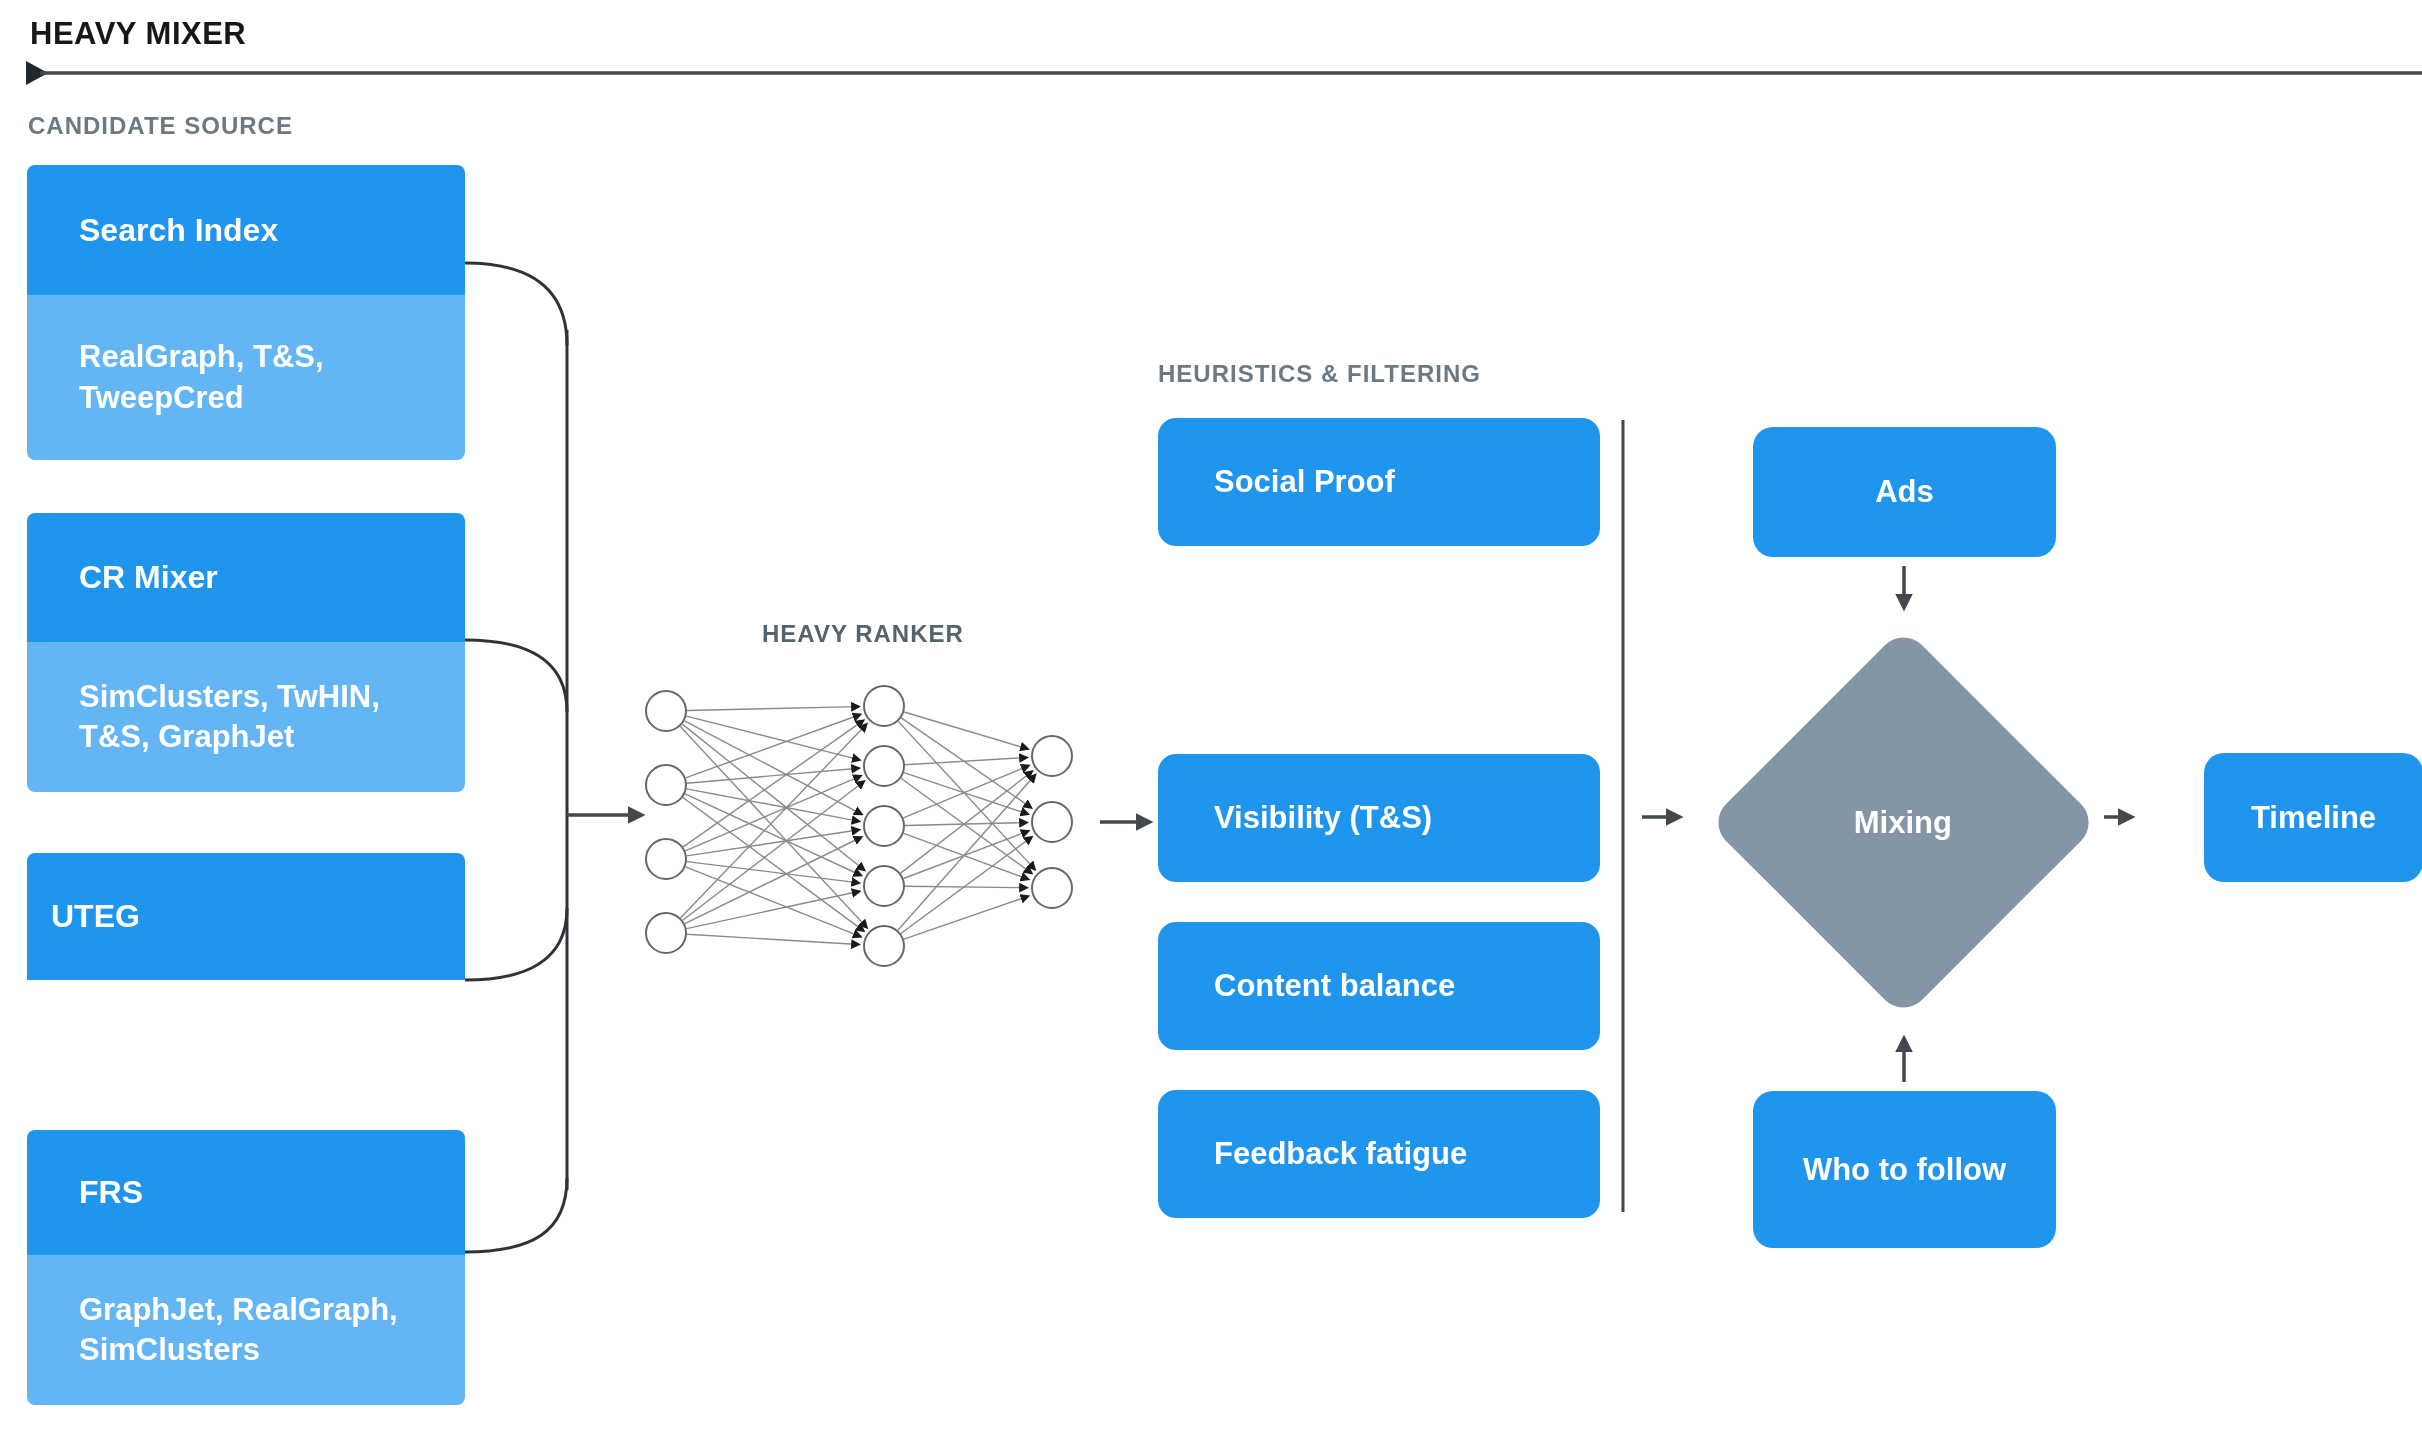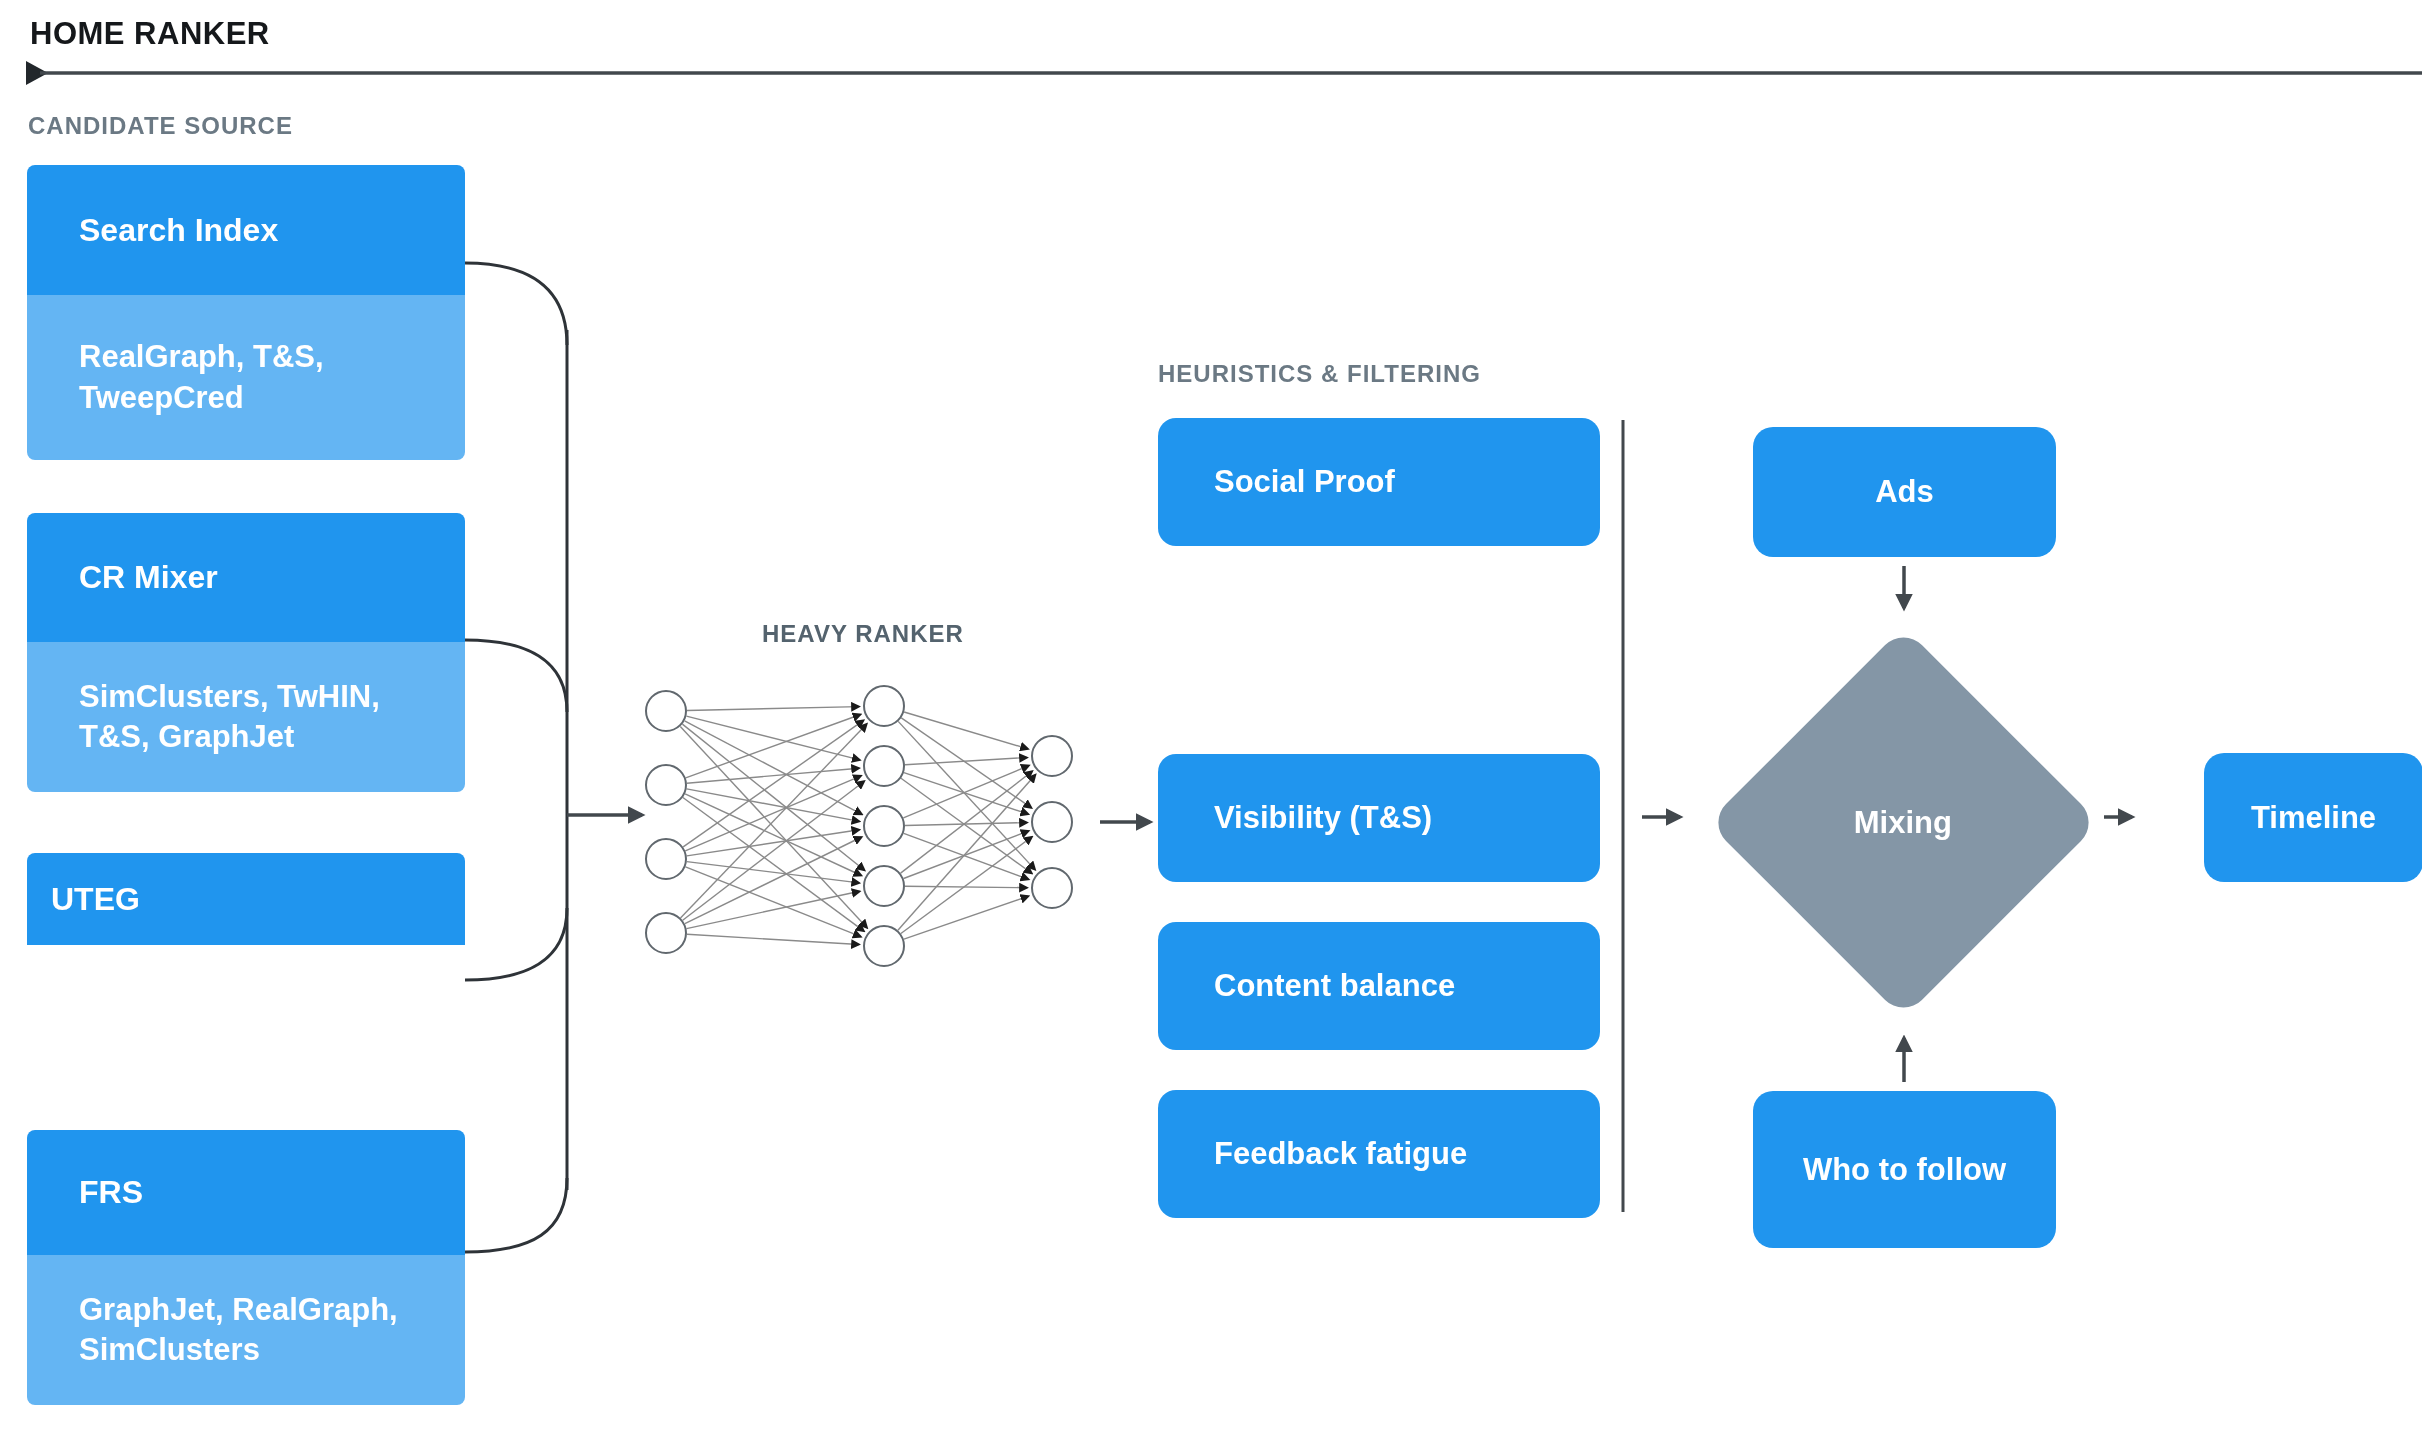--- a/index.html
+++ b/index.html
@@ -83,21 +83,21 @@
     padding-right: 36px;
     color: #ffffff;
     font-size: 31px;
     font-weight: 600;
     line-height: 1.3;
     white-space: pre-line;
     flex: 1;
   }
   #cand-0 { top: 165px; height: 295px; } #cand-0 .cand-head { height: 130px; }
   #cand-1 { top: 513px; height: 279px; } #cand-1 .cand-head { height: 129px; }
-  #cand-2 { top: 853px; height: 236px; } #cand-2 .cand-head { height: 92px; padding-left: 24px; }
+  #cand-2 { top: 853px; height: 236px; } #cand-2 .cand-head { height: 127px; padding-left: 24px; }
   #cand-3 { top: 1130px; height: 275px; } #cand-3 .cand-head { height: 125px; }
   
   .heur-box {
     position: absolute;
     left: 1158px;
     width: 442px;
     height: 128px;
     border-radius: 18px;
     background: var(--primary-blue);
     display: flex;
@@ -239,21 +239,21 @@
         <circle cx="884" cy="766" r="20" class="nn-node"></circle>
         <circle cx="884" cy="826" r="20" class="nn-node"></circle>
         <circle cx="884" cy="886" r="20" class="nn-node"></circle>
         <circle cx="884" cy="946" r="20" class="nn-node"></circle>
         <circle cx="1052" cy="756" r="20" class="nn-node"></circle>
         <circle cx="1052" cy="822" r="20" class="nn-node"></circle>
         <circle cx="1052" cy="888" r="20" class="nn-node"></circle>
       </g>
   </svg>
 
-  <div class="page-title">HOME RANKER</div>
+  <div class="page-title">HEAVY MIXER</div>
 
   <div class="section-label label-candidate">CANDIDATE SOURCE</div>
 
   <div class="cand-box" id="cand-0">
     <div class="cand-head">Search Index</div>
     <div class="cand-body">RealGraph, T&amp;S,
 TweepCred</div>
   </div>
   <div class="cand-box" id="cand-1">
     <div class="cand-head">CR Mixer</div>

